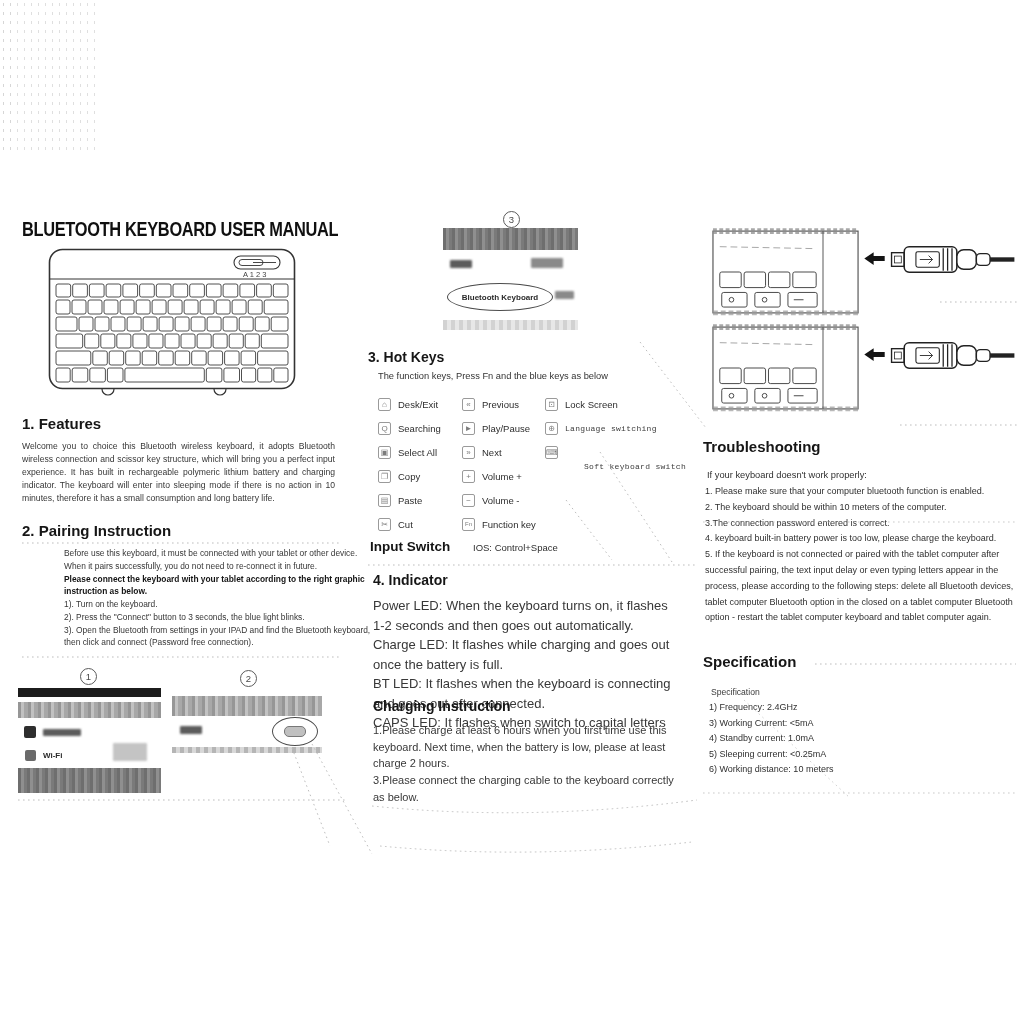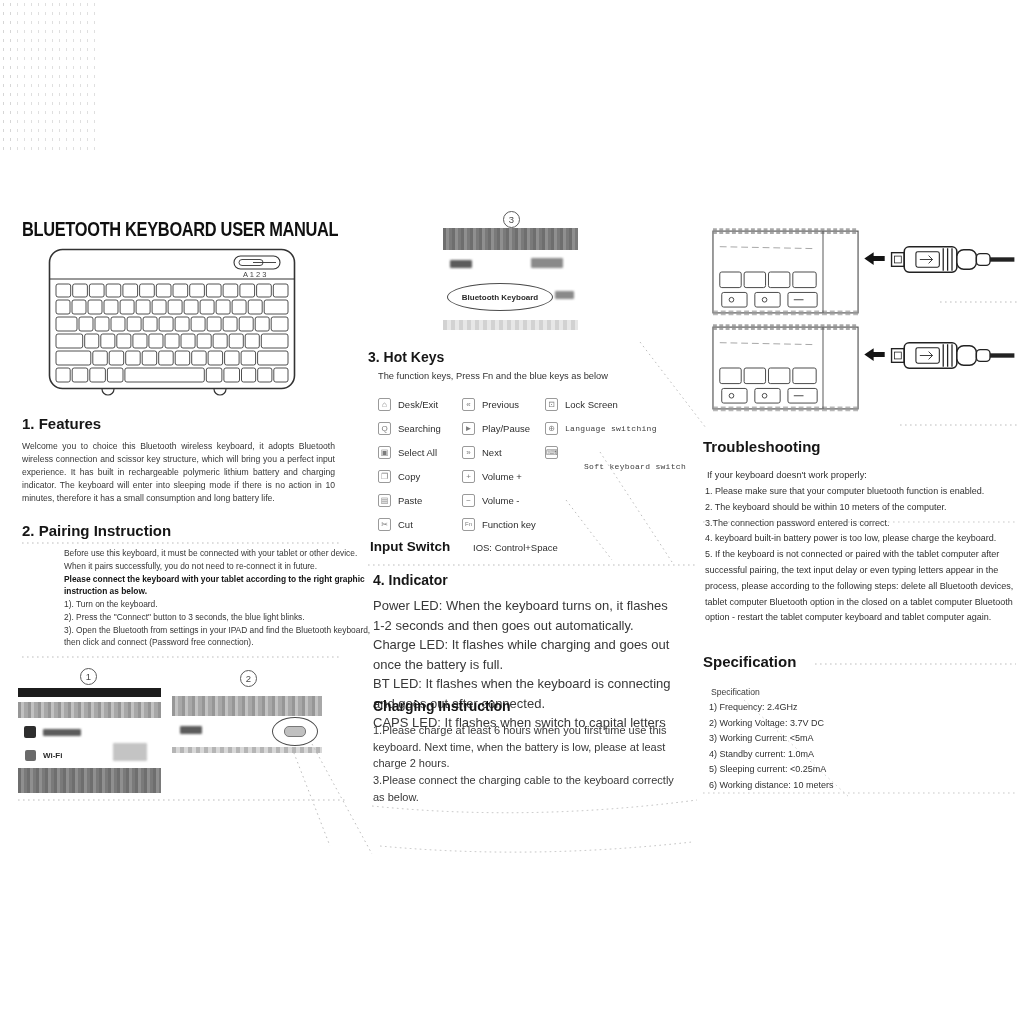--- a/index.html
+++ b/index.html
@@ -340,21 +340,20 @@
     <div class="ts-item">2. The keyboard should be within 10 meters of the computer.</div>
     <div class="ts-item">3.The connection password entered is correct.</div>
     <div class="ts-item">4. keyboard built-in battery power is too low, please charge the keyboard.</div>
     <div class="ts-item">5. If the keyboard is not connected or paired with the tablet computer after successful pairing, the text input delay or even typing letters appear in the process, please according to the following steps: delete all Bluetooth devices, tablet computer Bluetooth option in the closed on a tablet computer Bluetooth option - restart the tablet computer keyboard and tablet computer again.</div>
   </div>
 
   <div class="abs h2" style="left:703px;top:653px;">Specification</div>
   <div class="abs spec-sub" style="left:711px;top:687px;">Specification</div>
   <div class="abs" style="left:709px;top:700px;width:310px;">
     <div class="spec-item">1)  Frequency:  2.4GHz</div>
-    <div class="spec-item">2)  Working Voltage:  3.7V DC</div>
     <div class="spec-item">3)  Working Current:  &lt;5mA</div>
     <div class="spec-item">4)  Standby current:  1.0mA</div>
     <div class="spec-item">5)  Sleeping current:  &lt;0.25mA</div>
     <div class="spec-item">6)  Working distance:  10 meters</div>
   </div>
 
   <svg class="abs" style="left:0;top:0;pointer-events:none;" width="1024" height="1024" viewBox="0 0 1024 1024">
     <g stroke="#bdbdbd" stroke-width="1" stroke-dasharray="1.6 3.4" fill="none">
       <path d="M22,543 H342"></path>
       <path d="M22,657 H342"></path>

